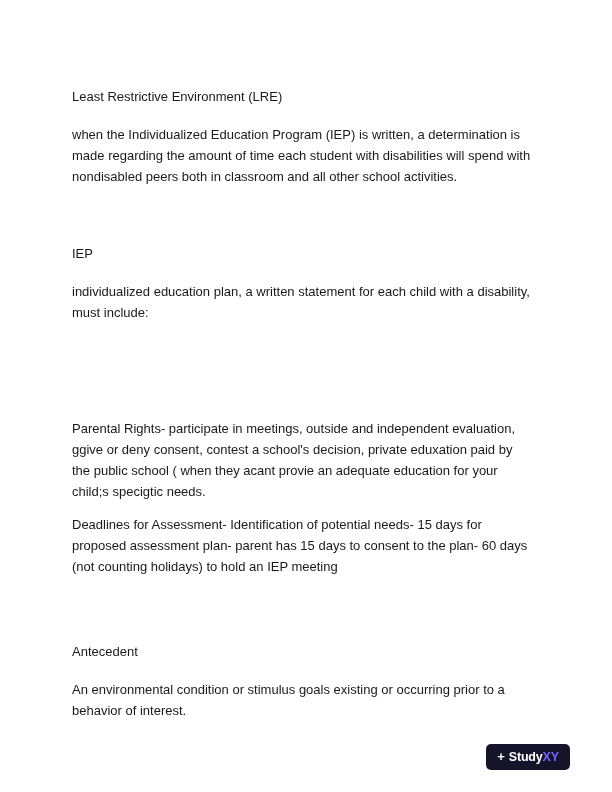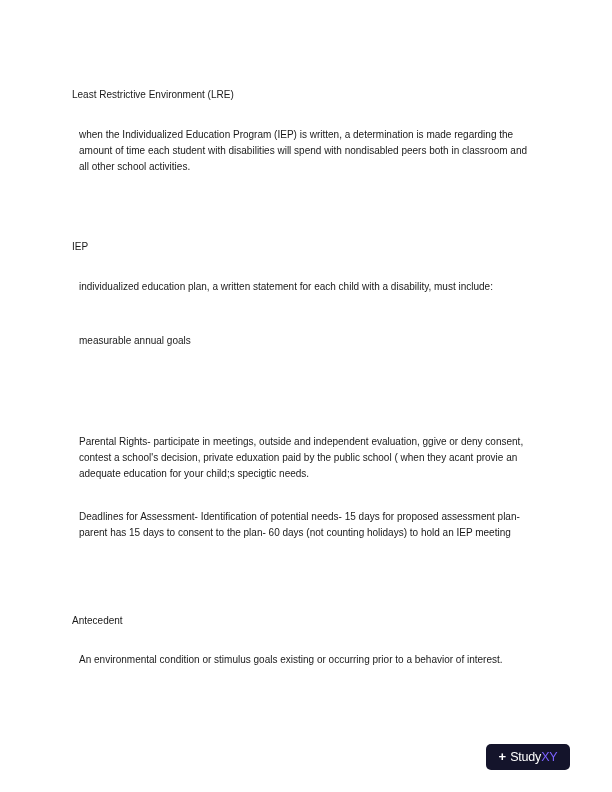--- a/index.html
+++ b/index.html
@@ -16,30 +16,30 @@
     overflow: hidden;
   }
   .page {
     position: relative;
     width: 612px;
     height: 792px;
     box-sizing: border-box;
     padding: 88px 72px 0 72px;
   }
   .term {
-    font-size: 10px;
+    font-size: 13px;
     line-height: 1.45;
     color: #1a1a1a;
     margin: 0;
   }
   .para {
-    font-size: 10px;
+    font-size: 13px;
     line-height: 1.62;
     color: #1a1a1a;
-    margin: 7px;
+    margin: 0;
     max-width: 462px;
   }
   .block {
     margin: 0;
   }
   .gap-term {
     height: 17px;
   }
   .gap-para {
     height: 12px;
@@ -66,21 +66,21 @@
   .badge .plus {
     color: #ffffff;
     font-size: 13px;
     font-weight: 700;
     line-height: 1;
     position: relative;
     top: -1px;
   }
   .badge .word {
     font-size: 12.5px;
-    font-weight: 400;
+    font-weight: 700;
     letter-spacing: -0.2px;
     line-height: 1;
   }
   .badge .study {
     color: #ffffff;
   }
   .badge .xy {
     color: #7b61ff;
   }
 </style>
@@ -96,21 +96,20 @@
   </div>
 
   <div class="gap-section-lg"></div>
 
   <div class="block">
     <p class="term">IEP</p>
     <div class="gap-term"></div>
     <p class="para">individualized education plan, a written statement for each child with a disability, must include:</p>
     <div class="gap-para"></div>
     <div class="gap-para"></div>
-    <p class="para">measurable annual goals</p>
   </div>
 
   <div class="gap-section"></div>
 
   <div class="block">
     <div class="gap-term"></div>
     <p class="para">Parental Rights- participate in meetings, outside and independent evaluation, ggive or deny consent, contest a school's decision, private eduxation paid by the public school ( when they acant provie an adequate education for your child;s specigtic needs.</p>
     <div class="gap-para"></div>
     <p class="para">Deadlines for Assessment- Identification of potential needs- 15 days for proposed assessment plan- parent has 15 days to consent to the plan- 60 days (not counting holidays) to hold an IEP meeting</p>
     <div class="gap-para"></div>

